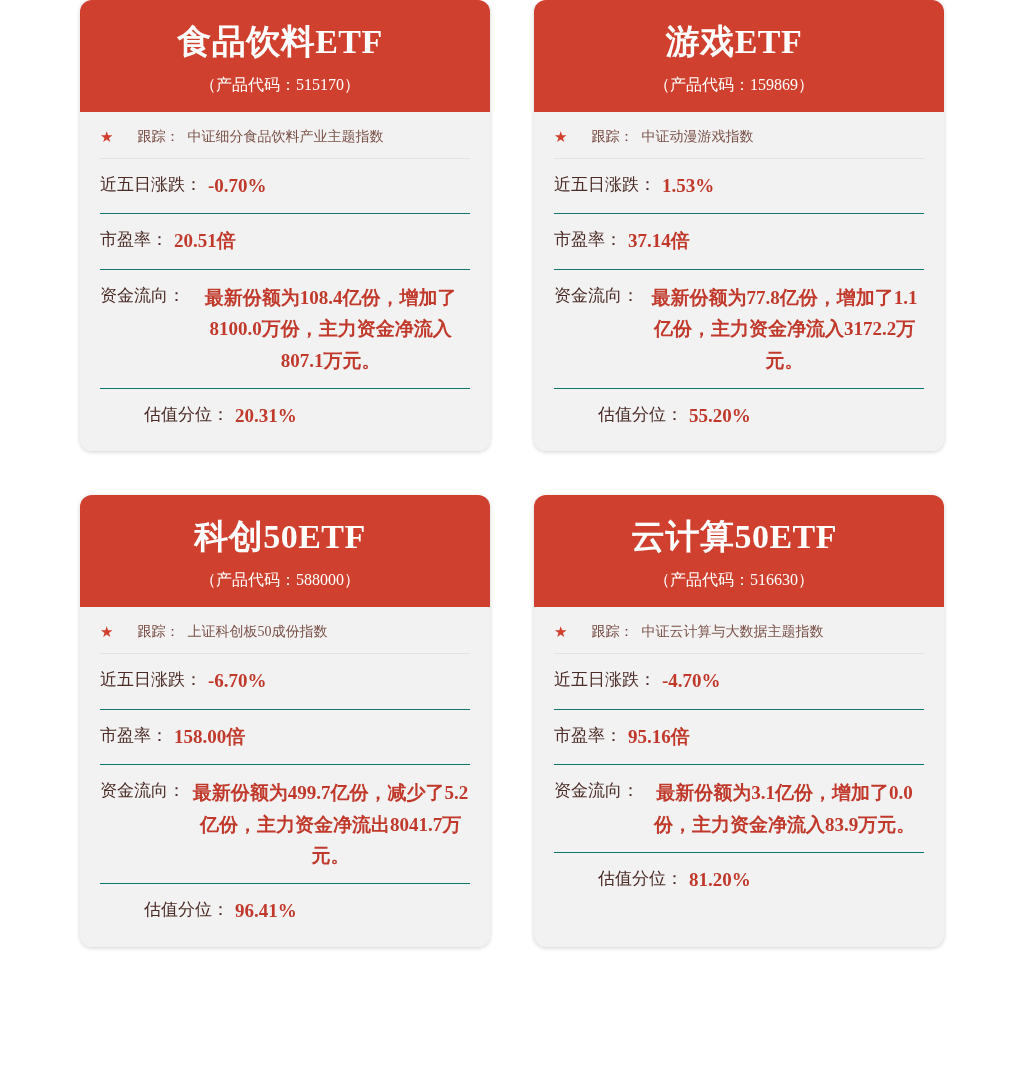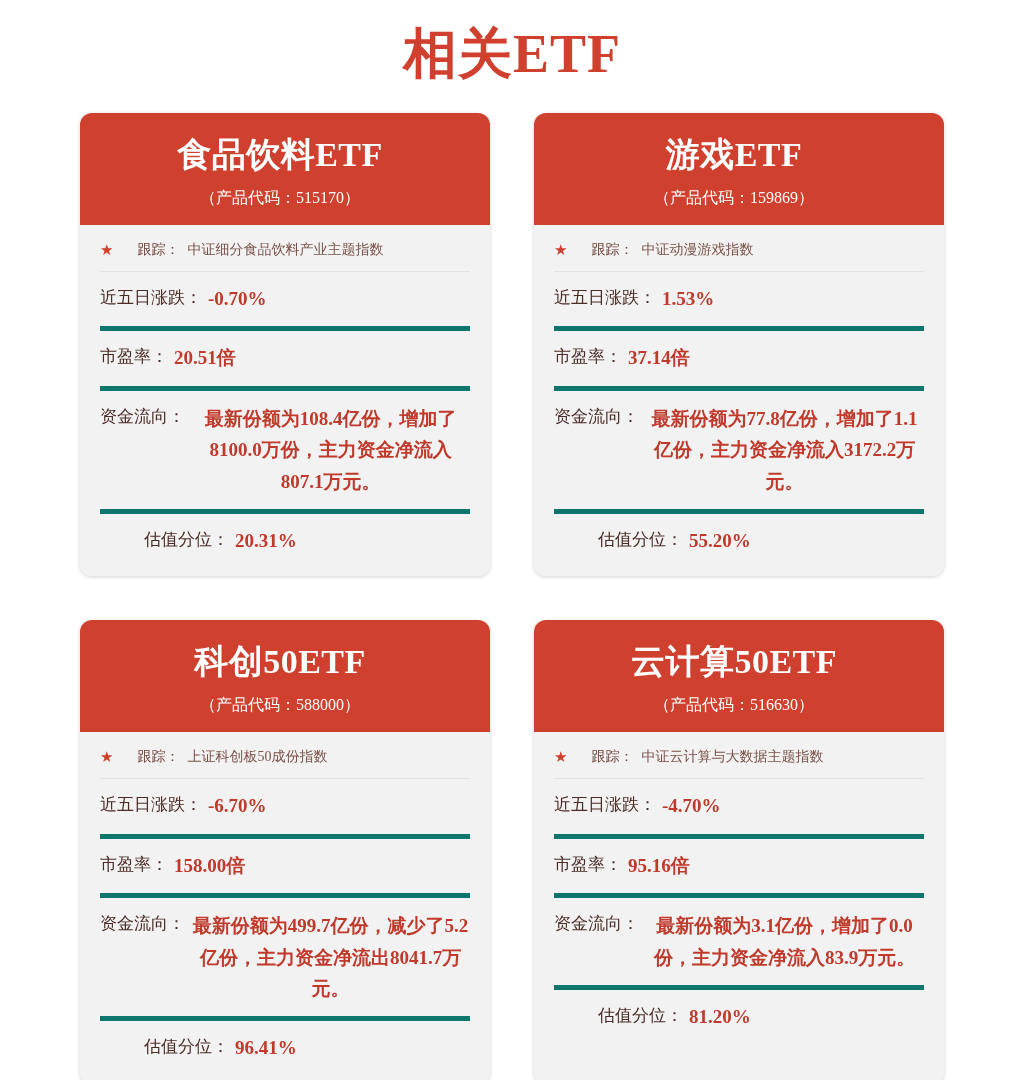--- a/index.html
+++ b/index.html
@@ -83,21 +83,21 @@
     margin-left: 16px;
   }
   .track-value {
     color: #7a5148;
   }
   .row {
     display: flex;
     align-items: flex-start;
     gap: 6px;
     padding: 12px 0;
-    border-bottom: 5px solid #0f766e;
+    border-bottom: 1px solid #0f766e;
   }
   .row:last-child {
     border-bottom: none;
     padding-bottom: 2px;
     margin-left: 44px;
   }
   .row-label {
     font-size: 17px;
     color: #4a2b25;
     white-space: nowrap;
@@ -112,21 +112,20 @@
   .row-value.flow {
     font-size: 19px;
     line-height: 1.65;
     text-align: center;
   }
 </style>
 </head>
 <body>
 
 <div class="page">
-  <h1 class="page-title">相关ETF</h1>
 
   <div class="grid">
 
     <div class="card">
       <div class="card-header">
         <div class="card-name">食品饮料ETF</div>
         <div class="card-code">
           <span>（产品代码：</span><span>515170</span><span>）</span>
         </div>
       </div>

